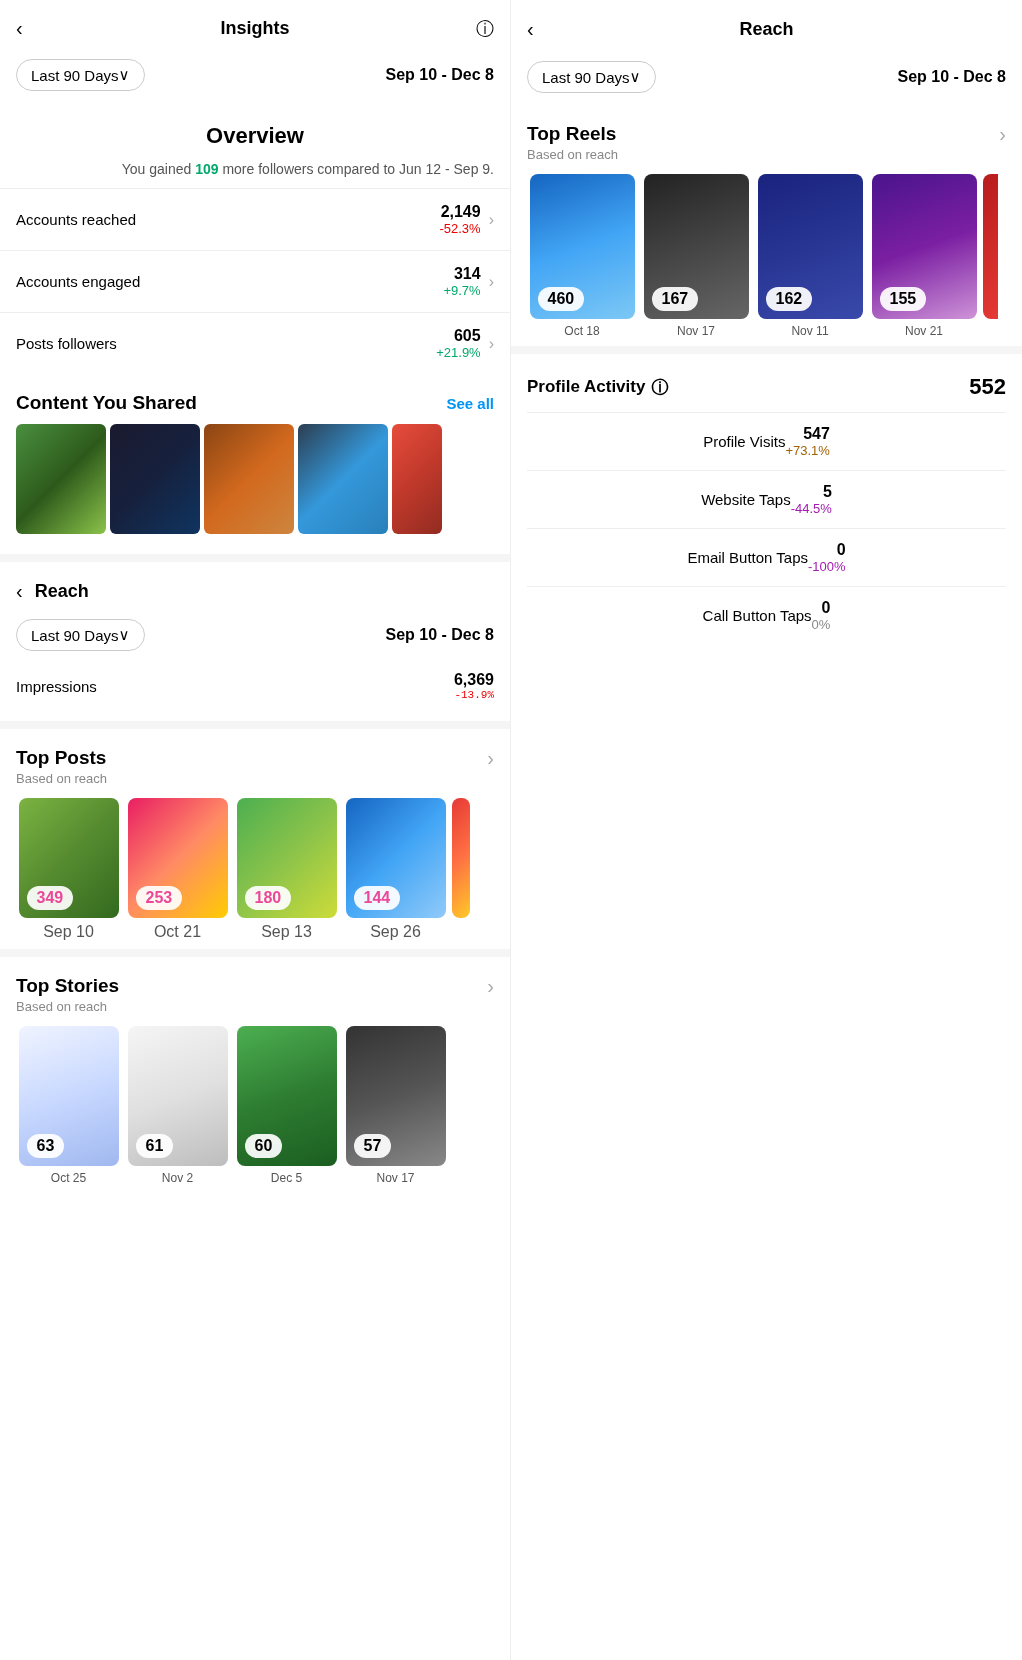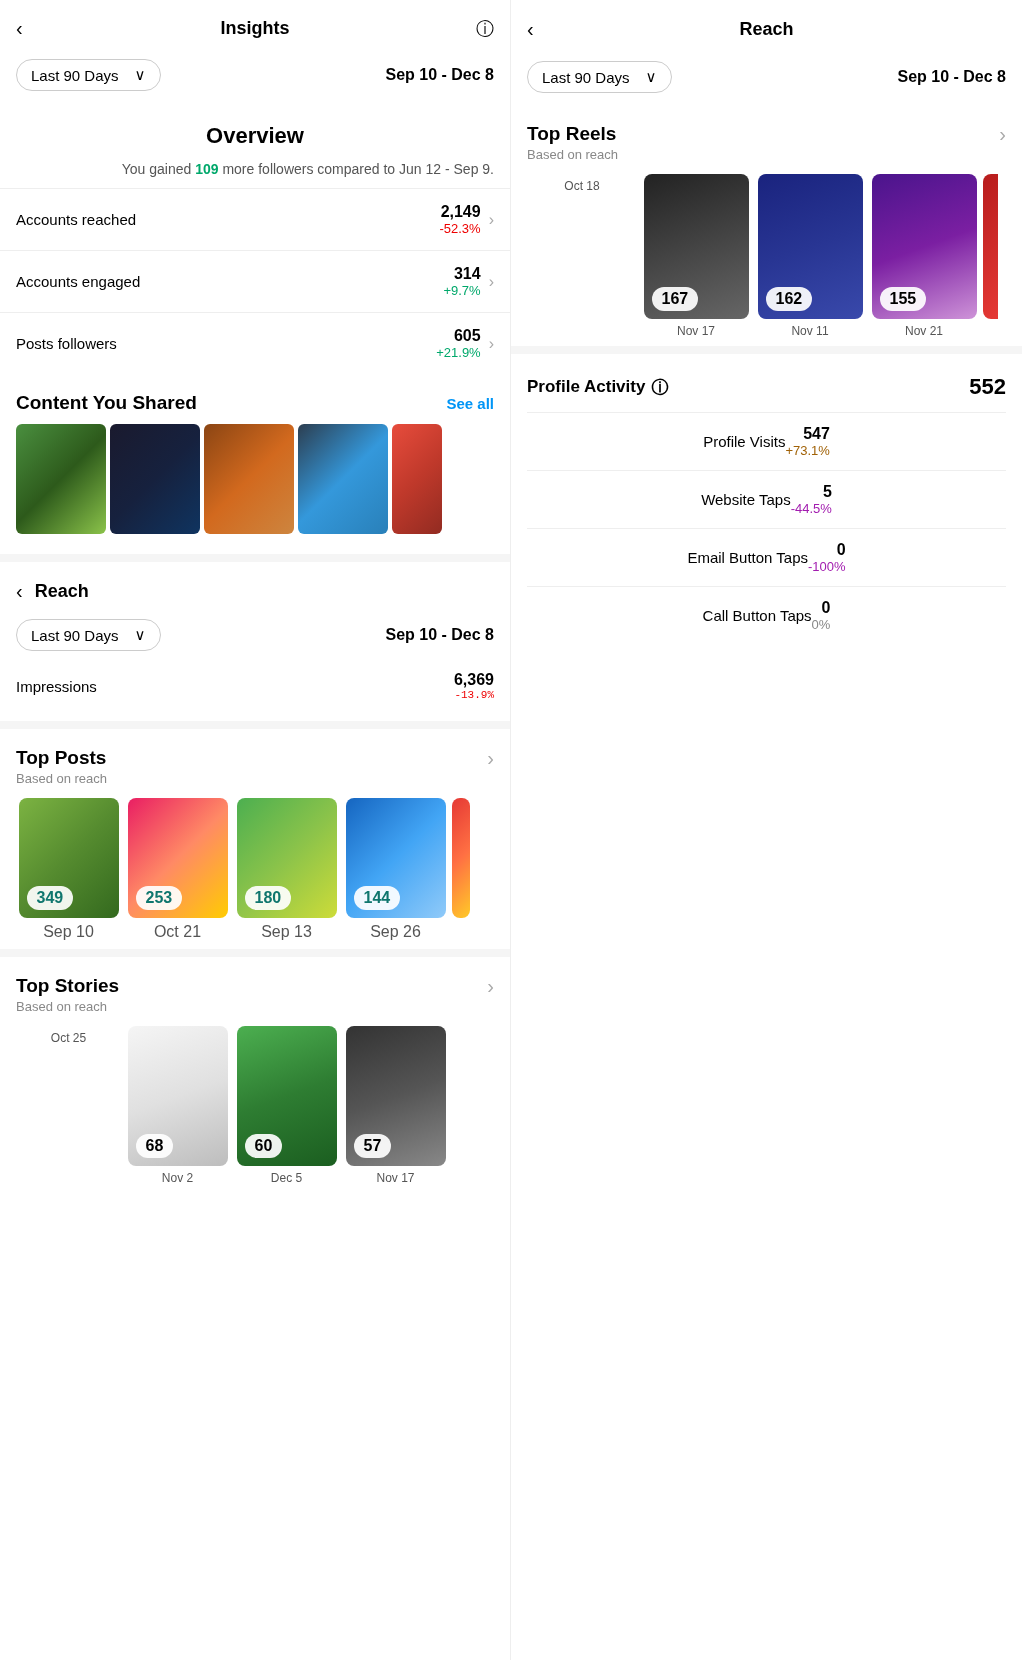--- a/index.html
+++ b/index.html
@@ -69,21 +69,21 @@
     .date-filter-btn {
       background: #fff;
       border: 1.5px solid #ccc;
       border-radius: 20px;
       padding: 6px 14px;
       font-size: 15px;
       font-weight: 500;
       cursor: pointer;
       display: flex;
       align-items: center;
-      gap: 16px;
+      gap: 0;
     }
     .date-range {
       font-size: 16px;
       font-weight: 600;
       color: #000;
       margin-left: auto;
     }
 
     
     .overview-section {
@@ -267,21 +267,21 @@
 
     .post-number-badge {
       position: absolute;
       bottom: 8px;
       left: 8px;
       background: rgba(255,255,255,0.92);
       border-radius: 14px;
       padding: 3px 10px;
       font-size: 16px;
       font-weight: 700;
-      color: #0f766e;
+      color: #ec4899;
     }
     .post-date-label {
       font-size: 16px;
       color: #555;
       margin-top: 5px;
     }
 
     
     .story-thumbs-row {
       display: flex;
@@ -618,25 +618,28 @@
   <div class="top-posts-header">
     <div class="top-posts-title-group">
       <div class="top-posts-title">Top Stories</div>
       <div class="top-posts-subtitle">Based on reach</div>
     </div>
     <span class="chevron-right" style="font-size:20px;">›</span>
   </div>
 
   <div class="story-thumbs-row">
     <div class="story-thumb-item">
+      <div class="story-thumb story-thumb-1">
+        <span class="story-number-badge">63</span>
+      </div>
       <span class="story-date-label">Oct 25</span>
     </div>
     <div class="story-thumb-item">
       <div class="story-thumb story-thumb-2">
-        <span class="story-number-badge">68</span>
+        <span class="story-number-badge">61</span>
       </div>
       <span class="story-date-label">Nov 2</span>
     </div>
     <div class="story-thumb-item">
       <div class="story-thumb story-thumb-3">
         <span class="story-number-badge">60</span>
       </div>
       <span class="story-date-label">Dec 5</span>
     </div>
     <div class="story-thumb-item">
@@ -667,20 +670,23 @@
   <div class="top-reels-header">
     <div>
       <div class="top-posts-title">Top Reels</div>
       <div class="top-posts-subtitle">Based on reach</div>
     </div>
     <span class="chevron-right" style="font-size:20px;">›</span>
   </div>
 
   <div class="reel-thumbs-row">
     <div class="reel-thumb-item">
+      <div class="reel-thumb reel-thumb-1">
+        <span class="reel-number-badge">460</span>
+      </div>
       <span class="reel-date-label">Oct 18</span>
     </div>
     <div class="reel-thumb-item">
       <div class="reel-thumb reel-thumb-2">
         <span class="reel-number-badge">167</span>
       </div>
       <span class="reel-date-label">Nov 17</span>
     </div>
     <div class="reel-thumb-item">
       <div class="reel-thumb reel-thumb-3">

